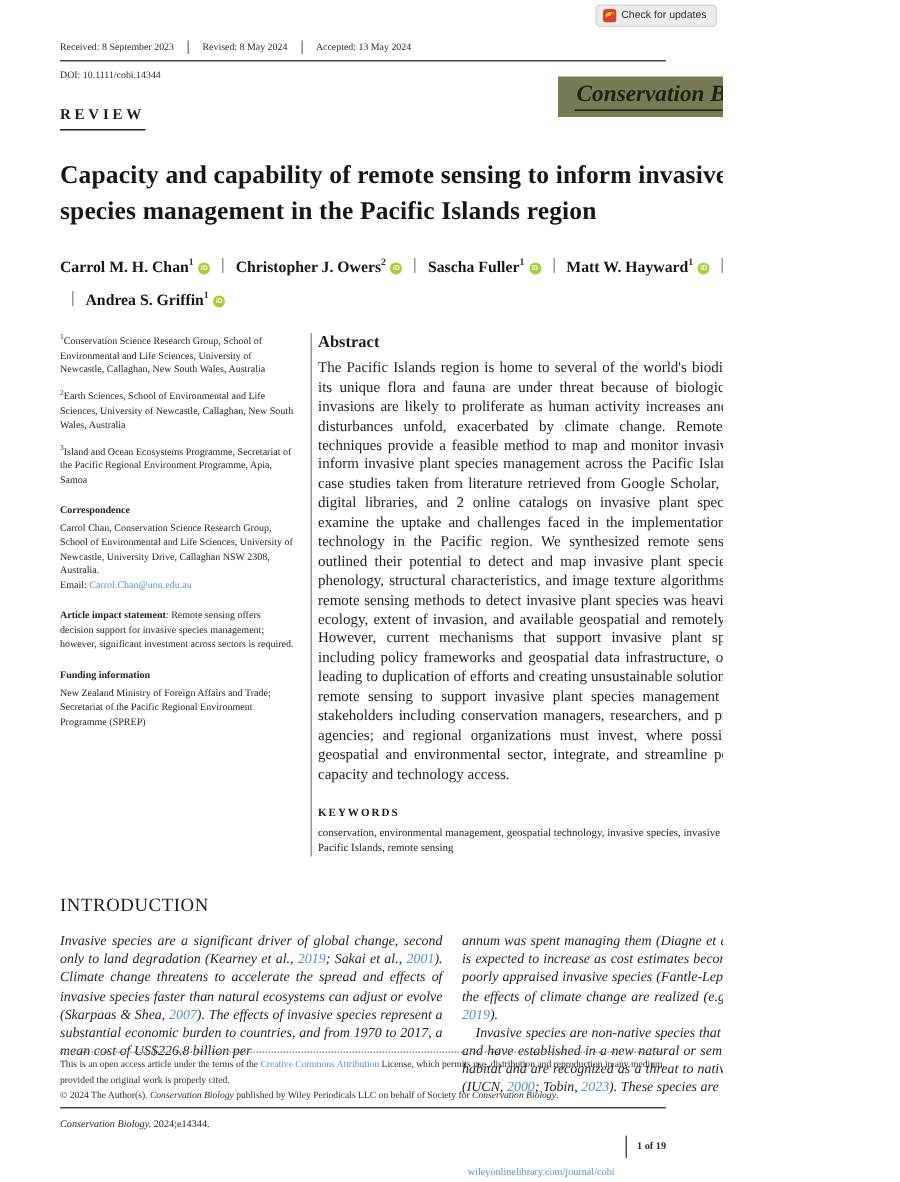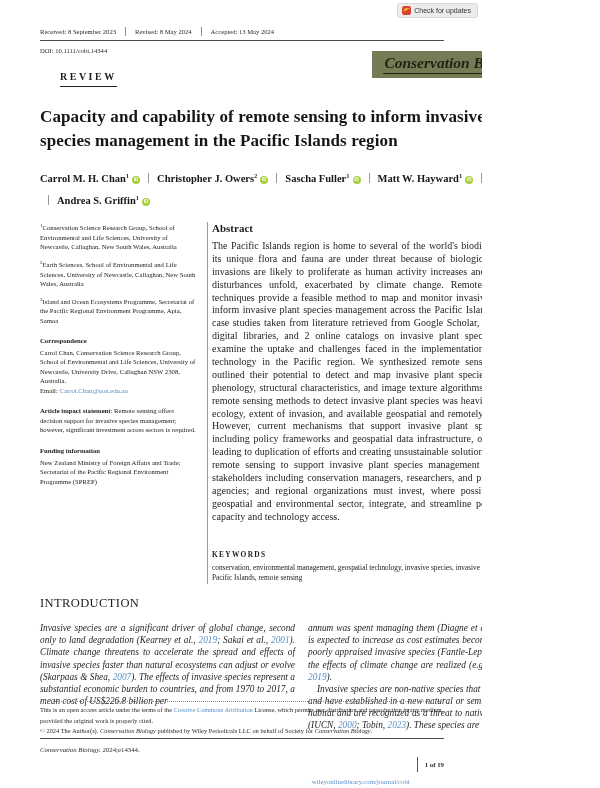--- a/index.html
+++ b/index.html
@@ -20,21 +20,21 @@
   .doi-row { font-size:6.6px; color:#2a2a2a; margin-top:6px; }
 
   
   .banner { position:absolute; left:372px; top:51px; width:188px; height:27px; background:#767b55;
     display:flex; align-items:center; justify-content:center; gap:5px; }
   .banner-text { font-style:italic; font-weight:bold; font-size:15.5px; color:#1e2413;
     border-bottom:1px solid #1e2413; padding:0 1px 1px 1px; line-height:1.05; }
 
   .review { position:absolute; left:40px; top:66px; }
   .review span { display:inline-block; font-size:10px; font-weight:bold; letter-spacing:2.5px;
-    border-bottom:1.5px solid #222; padding-bottom:4px;margin-left:20px; }
+    border-bottom:1.5px solid #222; padding-bottom:4px; }
 
   .title { position:absolute; left:40px; top:105px; width:524px; font-size:17px; font-weight:bold;
     line-height:1.4; color:#161616; letter-spacing:0.1px; }
 
   .authors { position:absolute; left:40px; top:168px; width:526px; font-size:10.5px; font-weight:bold;
     line-height:2.1; color:#161616; }
   .authors sup { font-size:6.5px; font-weight:bold; color:#2e2e2e; }
   .orcid { display:inline-block; width:8px; height:8px; border-radius:50%; background:#a6ce39;
     color:#fff; font-family:"Liberation Sans",sans-serif; font-size:4.5px; font-weight:bold;
     text-align:center; line-height:8px; margin-left:3px; vertical-align:1px; cursor:pointer; }
@@ -42,21 +42,21 @@
 
   
   .main { position:absolute; left:40px; top:222px; width:524px; display:flex; }
   .sidebar { width:167px; padding-right:11px; font-size:6.7px; line-height:1.42; color:#222; }
   .sidebar p { margin-bottom:7px; }
   .sidebar .shead { font-weight:bold; margin-top:11px; margin-bottom:2px; }
   .sidebar sup { font-size:5px; }
   .abs-col { flex:1; border-left:1px solid #9a9a9a; padding-left:4px; }
   .abs-head { font-size:11px; font-weight:bold; margin-bottom:6px; }
   .abs-body { font-size:10px; line-height:1.29; text-align:justify; color:#1e1e1e; }
-  .kw-head { font-size:7.4px; font-weight:bold; letter-spacing:1.3px; margin-top:26px; }
+  .kw-head { font-size:7.4px; font-weight:bold; letter-spacing:1.3px; margin-top:13px; }
   .kw-body { font-size:7.3px; line-height:1.45; margin-top:4px; color:#222; }
 
   
   .intro { position:absolute; left:40px; top:596px; width:524px; }
   .intro-head { font-size:12.5px; font-weight:normal; letter-spacing:0.4px; margin-bottom:11px; }
   .cols { display:flex; gap:13px; }
   .col { width:255px; font-size:9.3px; line-height:1.31; text-align:justify; color:#1e1e1e;font-style:italic; }
   .col p.indent { text-indent:9px; }
 
   

